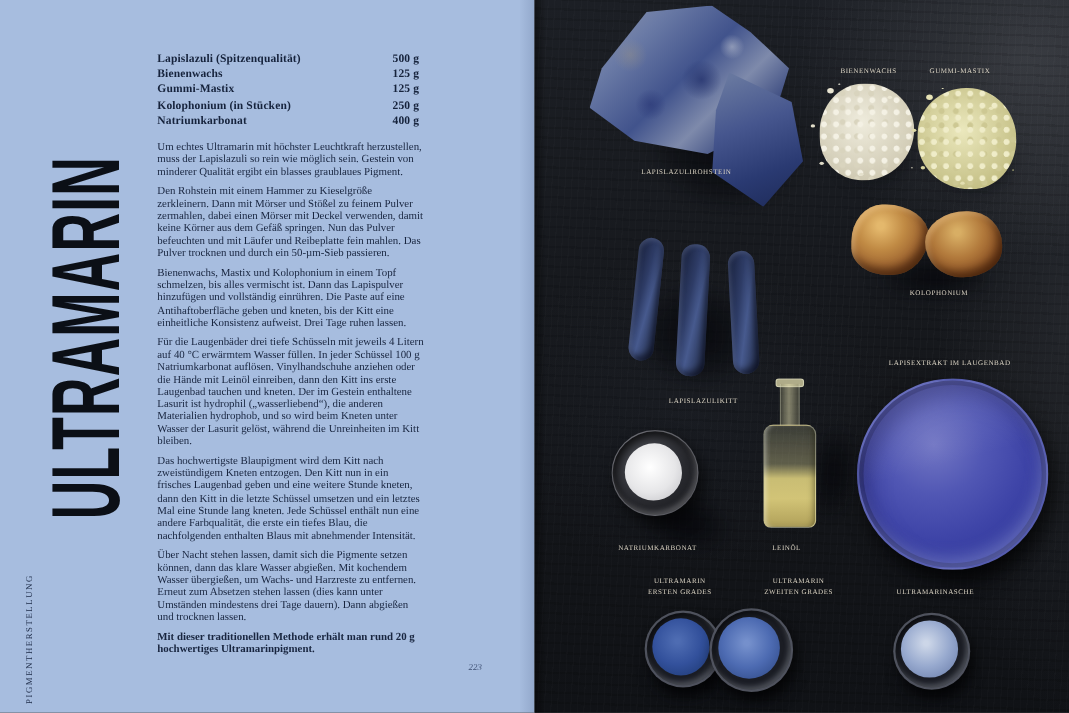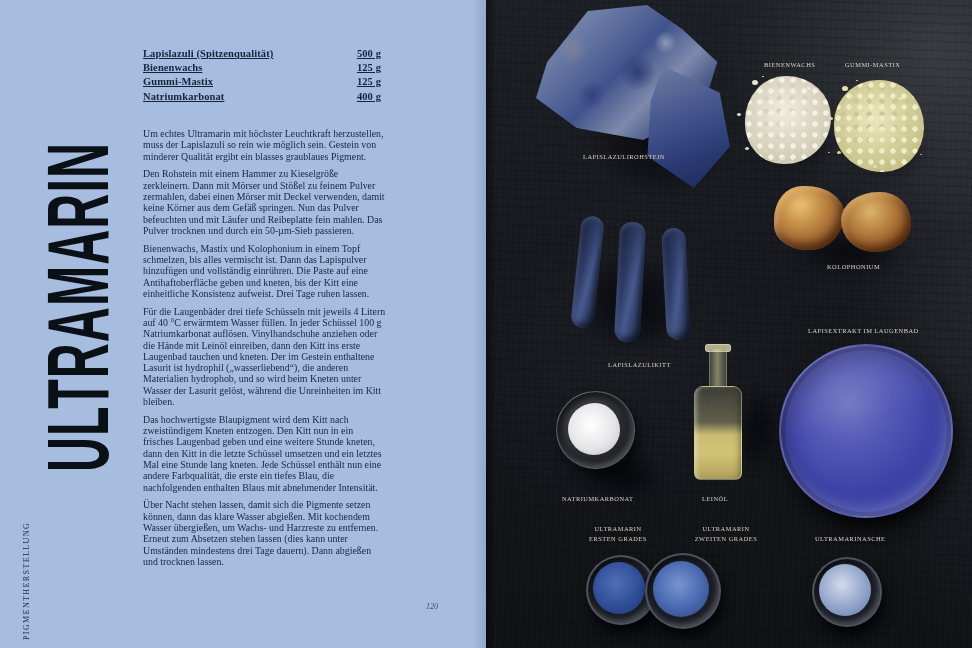--- a/index.html
+++ b/index.html
@@ -13,21 +13,21 @@
   .vtitle{position:absolute;left:34px;top:138px;width:84px;height:334px;}
   .vtitle span{position:absolute;left:0;top:334px;transform-origin:0 0;
     transform:rotate(-90deg) scaleX(0.55);white-space:nowrap;
     font-family:"Liberation Sans",sans-serif;font-weight:800;font-size:88px;line-height:1;
     letter-spacing:2px;color:#0b0f16;}
 
   .vsub{position:absolute;left:20px;top:500px;width:16px;height:140px;}
   .vsub span{position:absolute;left:2px;top:140px;transform-origin:0 0;transform:rotate(-90deg);
     white-space:nowrap;font-size:8px;letter-spacing:1.4px;color:#1b2945;}
 
-  .recipe{position:absolute;left:143px;top:47px;width:238px;color:#16233c;text-decoration:underline;}
+  .recipe{position:absolute;left:143px;top:47px;width:238px;color:#16233c;}
   .r-row{display:flex;justify-content:space-between;font-size:10.5px;font-weight:bold;
     line-height:14.2px;letter-spacing:0.1px;}
   .r-amt{text-align:right;}
 
   .paras{position:absolute;left:143px;top:128px;width:243px;color:#18253f;}
   .para{margin:0 0 6.5px 0;font-size:9.9px;line-height:11.3px;}
   .para-bold{font-weight:bold;}
 
   .pageno{position:absolute;left:415px;top:602px;width:34px;text-align:center;
     font-style:italic;font-size:8px;color:#3d4f72;}
@@ -165,35 +165,40 @@
       </div>
       <div class="r-row">
         <span class="r-name">Bienenwachs</span>
         <span class="r-amt">125 g</span>
       </div>
       <div class="r-row">
         <span class="r-name">Gummi-Mastix</span>
         <span class="r-amt">125 g</span>
       </div>
       <div class="r-row">
+        <span class="r-name">Kolophonium (in Stücken)</span>
+        <span class="r-amt">250 g</span>
+      </div>
+      <div class="r-row">
         <span class="r-name">Natriumkarbonat</span>
         <span class="r-amt">400 g</span>
       </div>
     </div>
 
     <div class="paras">
       <p class="para">Um echtes Ultramarin mit höchster Leuchtkraft herzustellen, muss der Lapislazuli so rein wie möglich sein. Gestein von minderer Qualität ergibt ein blasses graublaues Pigment.</p>
       <p class="para">Den Rohstein mit einem Hammer zu Kieselgröße zerkleinern. Dann mit Mörser und Stößel zu feinem Pulver zermahlen, dabei einen Mörser mit Deckel verwenden, damit keine Körner aus dem Gefäß springen. Nun das Pulver befeuchten und mit Läufer und Reibeplatte fein mahlen. Das Pulver trocknen und durch ein 50-µm-Sieb passieren.</p>
       <p class="para">Bienenwachs, Mastix und Kolophonium in einem Topf schmelzen, bis alles vermischt ist. Dann das Lapispulver hinzufügen und vollständig einrühren. Die Paste auf eine Antihaftoberfläche geben und kneten, bis der Kitt eine einheitliche Konsistenz aufweist. Drei Tage ruhen lassen.</p>
       <p class="para">Für die Laugenbäder drei tiefe Schüsseln mit jeweils 4 Litern auf 40 °C erwärmtem Wasser füllen. In jeder Schüssel 100 g Natriumkarbonat auflösen. Vinylhandschuhe anziehen oder die Hände mit Leinöl einreiben, dann den Kitt ins erste Laugenbad tauchen und kneten. Der im Gestein enthaltene Lasurit ist hydrophil („wasserliebend“), die anderen Materialien hydrophob, und so wird beim Kneten unter Wasser der Lasurit gelöst, während die Unreinheiten im Kitt bleiben.</p>
       <p class="para">Das hochwertigste Blaupigment wird dem Kitt nach zweistündigem Kneten entzogen. Den Kitt nun in ein frisches Laugenbad geben und eine weitere Stunde kneten, dann den Kitt in die letzte Schüssel umsetzen und ein letztes Mal eine Stunde lang kneten. Jede Schüssel enthält nun eine andere Farbqualität, die erste ein tiefes Blau, die nachfolgenden enthalten Blaus mit abnehmender Intensität.</p>
       <p class="para">Über Nacht stehen lassen, damit sich die Pigmente setzen können, dann das klare Wasser abgießen. Mit kochendem Wasser übergießen, um Wachs- und Harzreste zu entfernen. Erneut zum Absetzen stehen lassen (dies kann unter Umständen mindestens drei Tage dauern). Dann abgießen und trocknen lassen.</p>
-    </div>
-
-    <div class="pageno">120</div>
+      <p class="para para-bold">Mit dieser traditionellen Methode erhält man rund 20 g hochwertiges Ultramarinpigment.</p>
+    </div>
+
+    <div class="pageno">223</div>
     <div class="gutter"></div>
   </div>
 
   <div class="photo">
     <div class="spine-shade"></div>
 
     <div class="oshadow" style="left:78px;top:48px;width:190px;height:165px;transform:rotate(16deg);"></div>
     <div class="obj rock-main"></div>
     <div class="obj rock-spots"></div>
     <div class="obj rock-right"></div>

